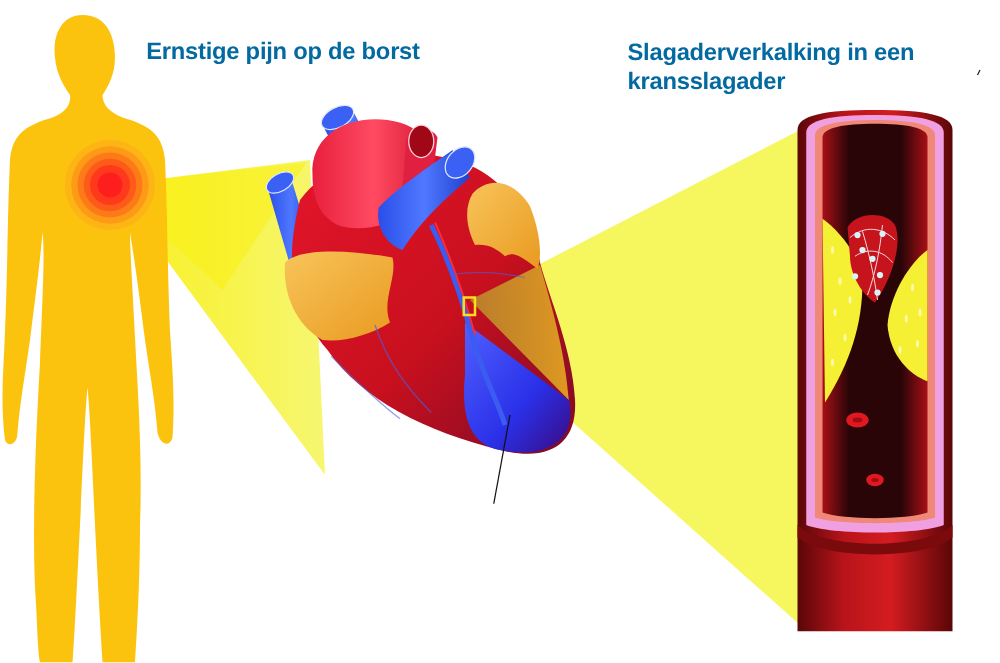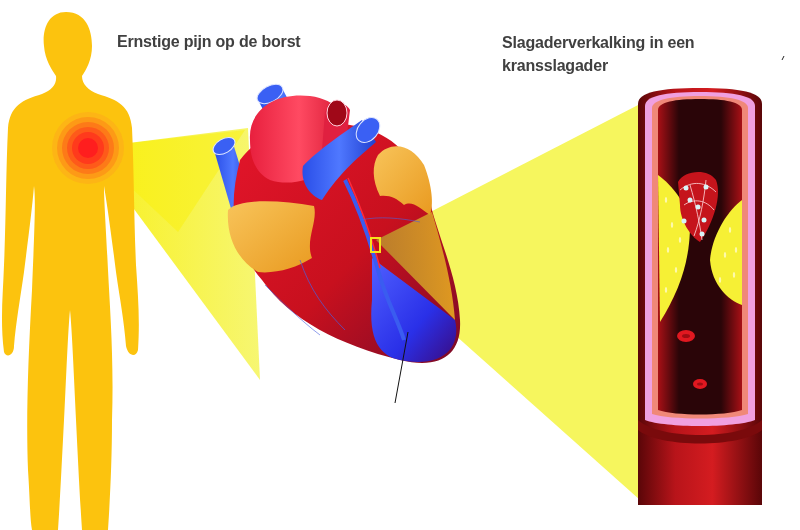--- a/index.html
+++ b/index.html
@@ -1,18 +1,18 @@
 <!DOCTYPE html>
 <html><head>
   <meta charset="utf-8">
   <style>
     html, body { margin: 0; padding: 0; background: #ffffff; }
     body { width: 800px; height: 530px; overflow: hidden; position: relative; font-family: "Liberation Sans", "DejaVu Sans", sans-serif; }
     .stage { position: absolute; left: 0; top: 0; width: 800px; height: 530px; }
-    .label { position: absolute; font-weight: bold; color: #404040; font-size: 16px; line-height: 23px; letter-spacing: -0.2px; }
+    .label { position: absolute; font-weight: bold; color: #0369a1; font-size: 19px; line-height: 23px; letter-spacing: -0.2px; }
     #label-chest { left: 117px; top: 30px; }
     #label-artery { left: 502px; top: 31px; width: 260px; }
     #label-damage { left: 282px; top: 401px; }
   </style>
 </head>
 <body>
 
 <div class="stage">
   <svg width="800" height="530" viewBox="0 0 800 530" xmlns="http://www.w3.org/2000/svg">
     <defs>

